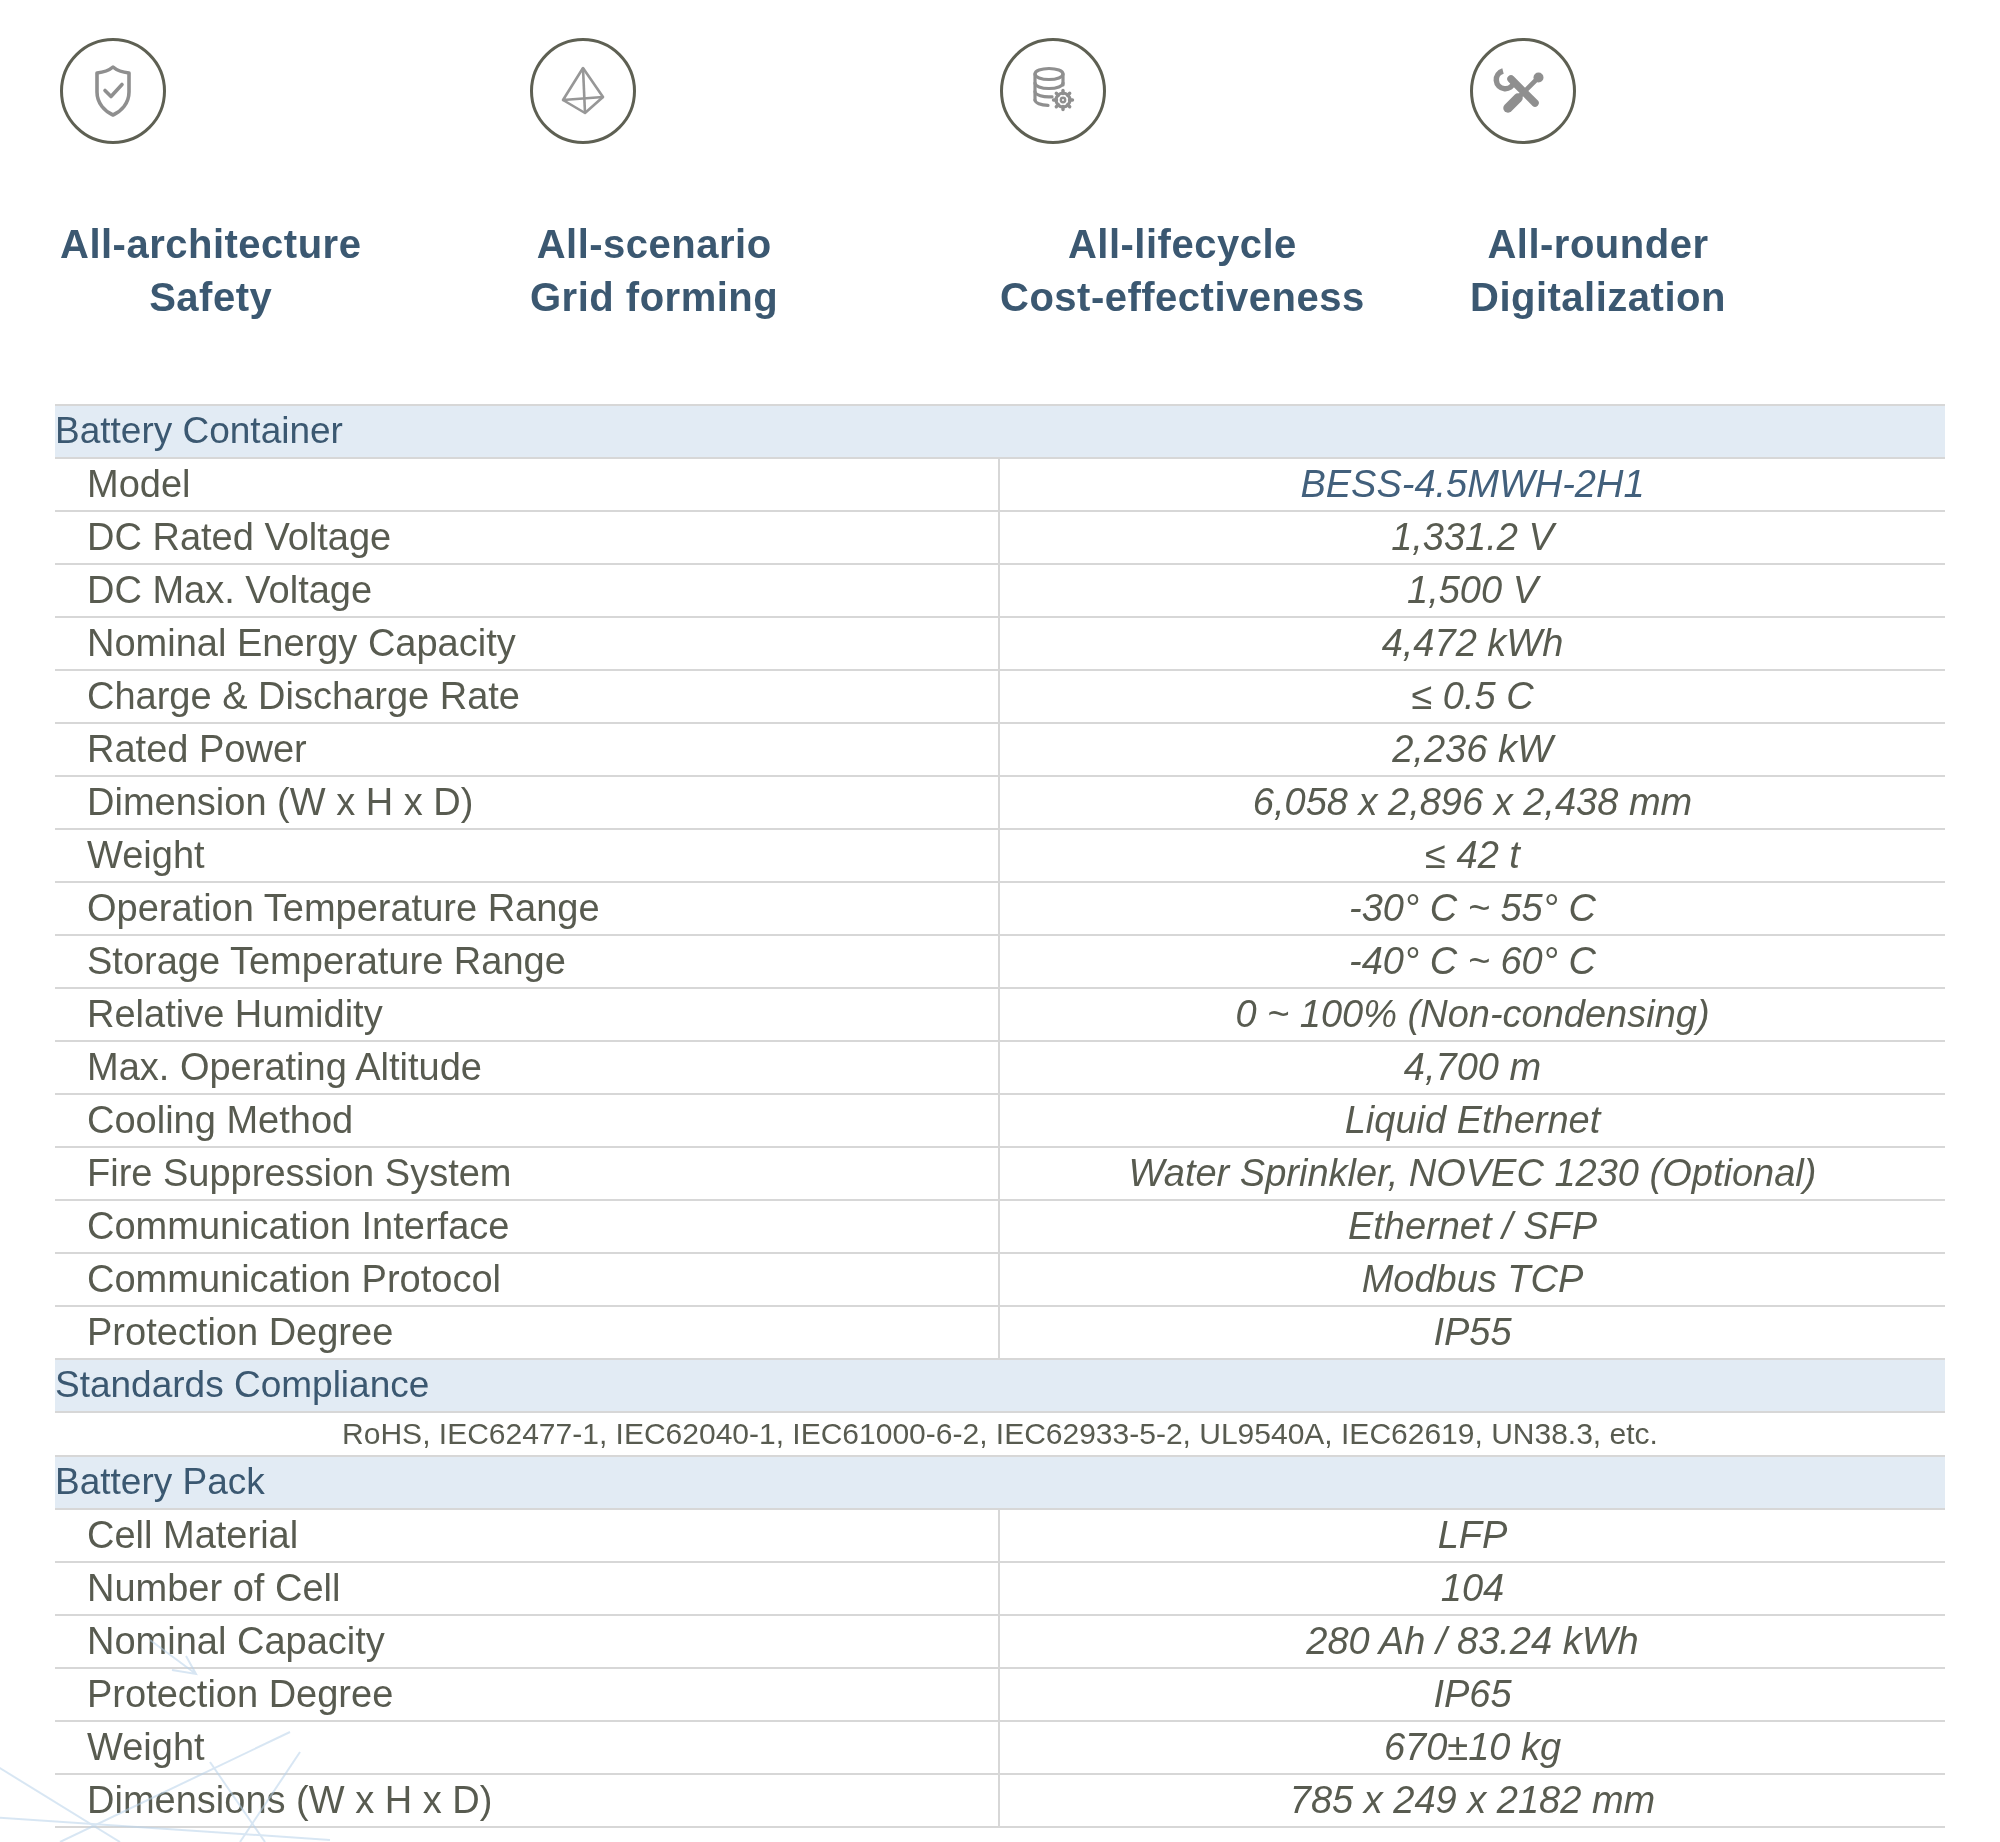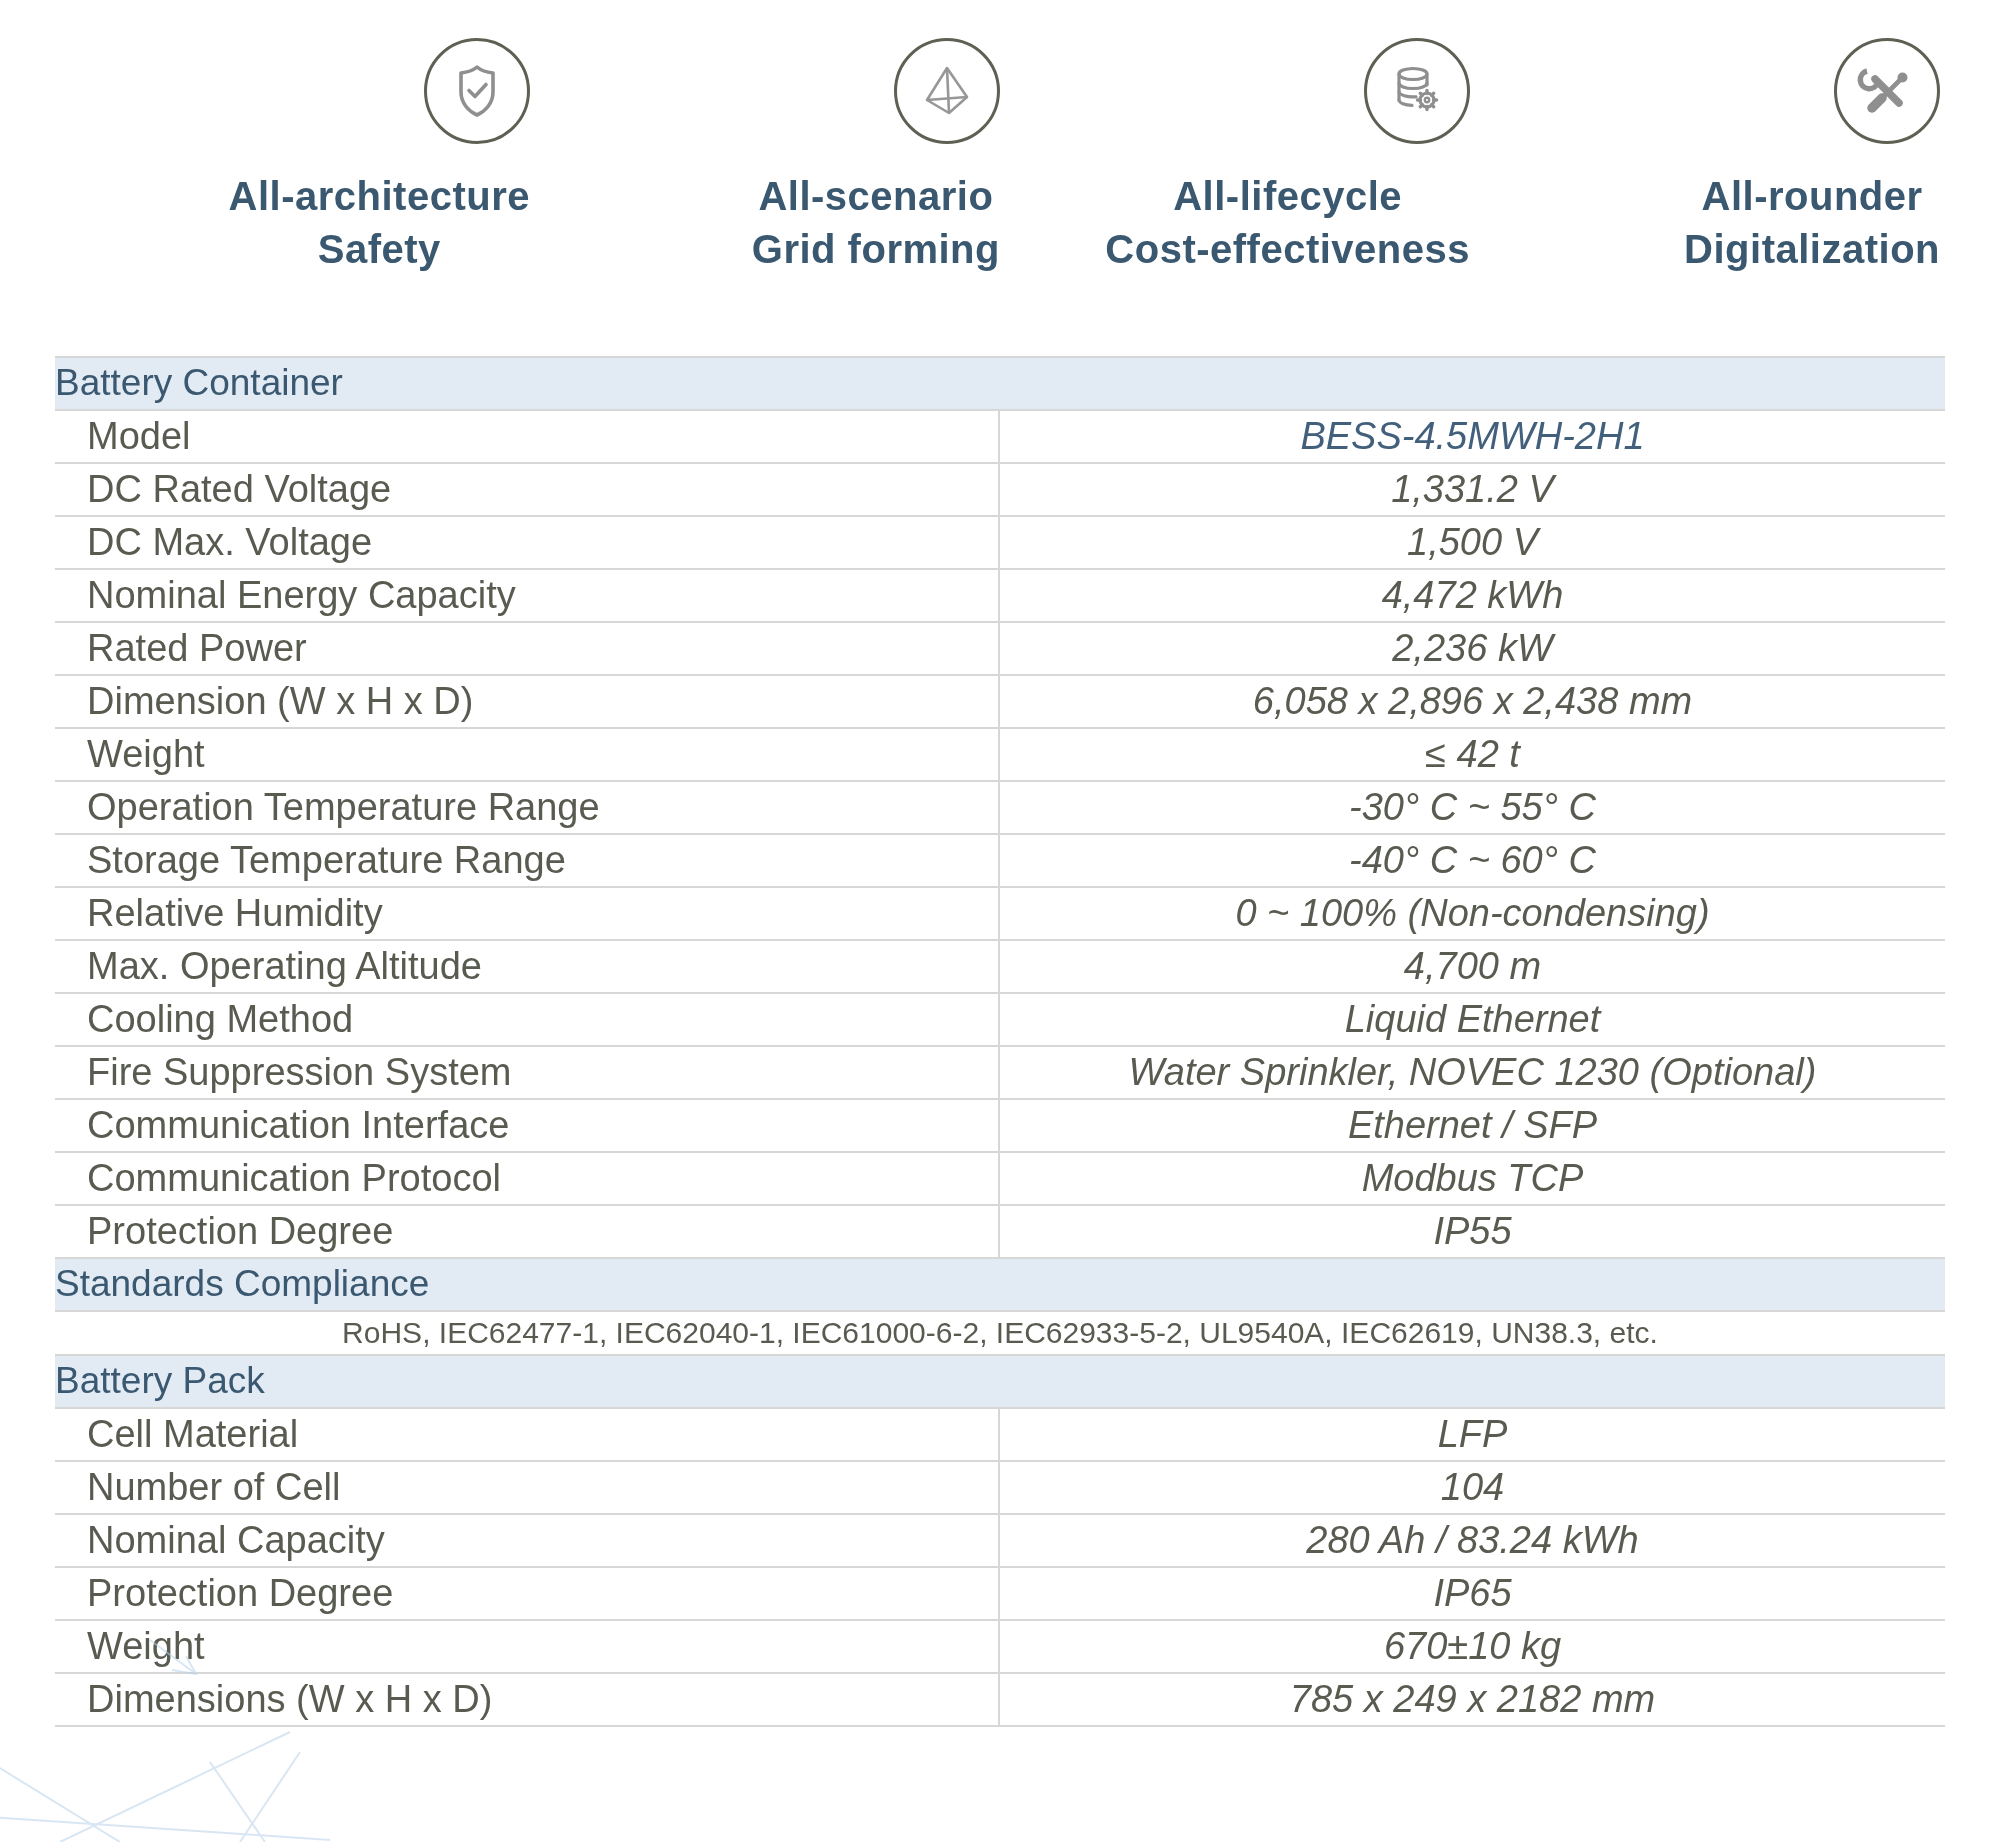--- a/index.html
+++ b/index.html
@@ -6,21 +6,21 @@
   html,body { background:#ffffff; }
   body {
     width:2000px; height:1842px; position:relative; overflow:hidden;
     font-family:"Liberation Sans","DejaVu Sans",sans-serif;
   }
   
   .features {
     display:grid; grid-template-columns:repeat(4,1fr);
     margin:0 60px; padding-top:38px;
   }
-  .feature { display:flex; flex-direction:column; align-items:flex-end; }
+  .feature { display:flex; flex-direction:column; align-items:flex-start;gap:48px; }
   .feature-circle {
     width:106px; height:106px; border:3px solid #5e6053; border-radius:50%;
     display:flex; align-items:center; justify-content:center; background:#fff;
   }
   .feature-circle svg { width:64px; height:64px; }
   .feature-label {
     margin-top:26px; text-align:center; color:#3b5871;
     font-size:40px; font-weight:700; line-height:1.32; letter-spacing:0.5px;
   }
   
@@ -133,20 +133,24 @@
       </div>
       <div class="spec-row">
         <div class="spec-label">DC Max. Voltage</div>
         <div class="spec-value">1,500 V</div>
       </div>
       <div class="spec-row">
         <div class="spec-label">Nominal Energy Capacity</div>
         <div class="spec-value">4,472 kWh</div>
       </div>
       <div class="spec-row">
+        <div class="spec-label">Charge &amp; Discharge Rate</div>
+        <div class="spec-value">≤ 0.5 C</div>
+      </div>
+      <div class="spec-row">
         <div class="spec-label">Rated Power</div>
         <div class="spec-value">2,236 kW</div>
       </div>
       <div class="spec-row">
         <div class="spec-label">Dimension (W x H x D)</div>
         <div class="spec-value">6,058 x 2,896 x 2,438 mm</div>
       </div>
       <div class="spec-row">
         <div class="spec-label">Weight</div>
         <div class="spec-value">≤ 42 t</div>

